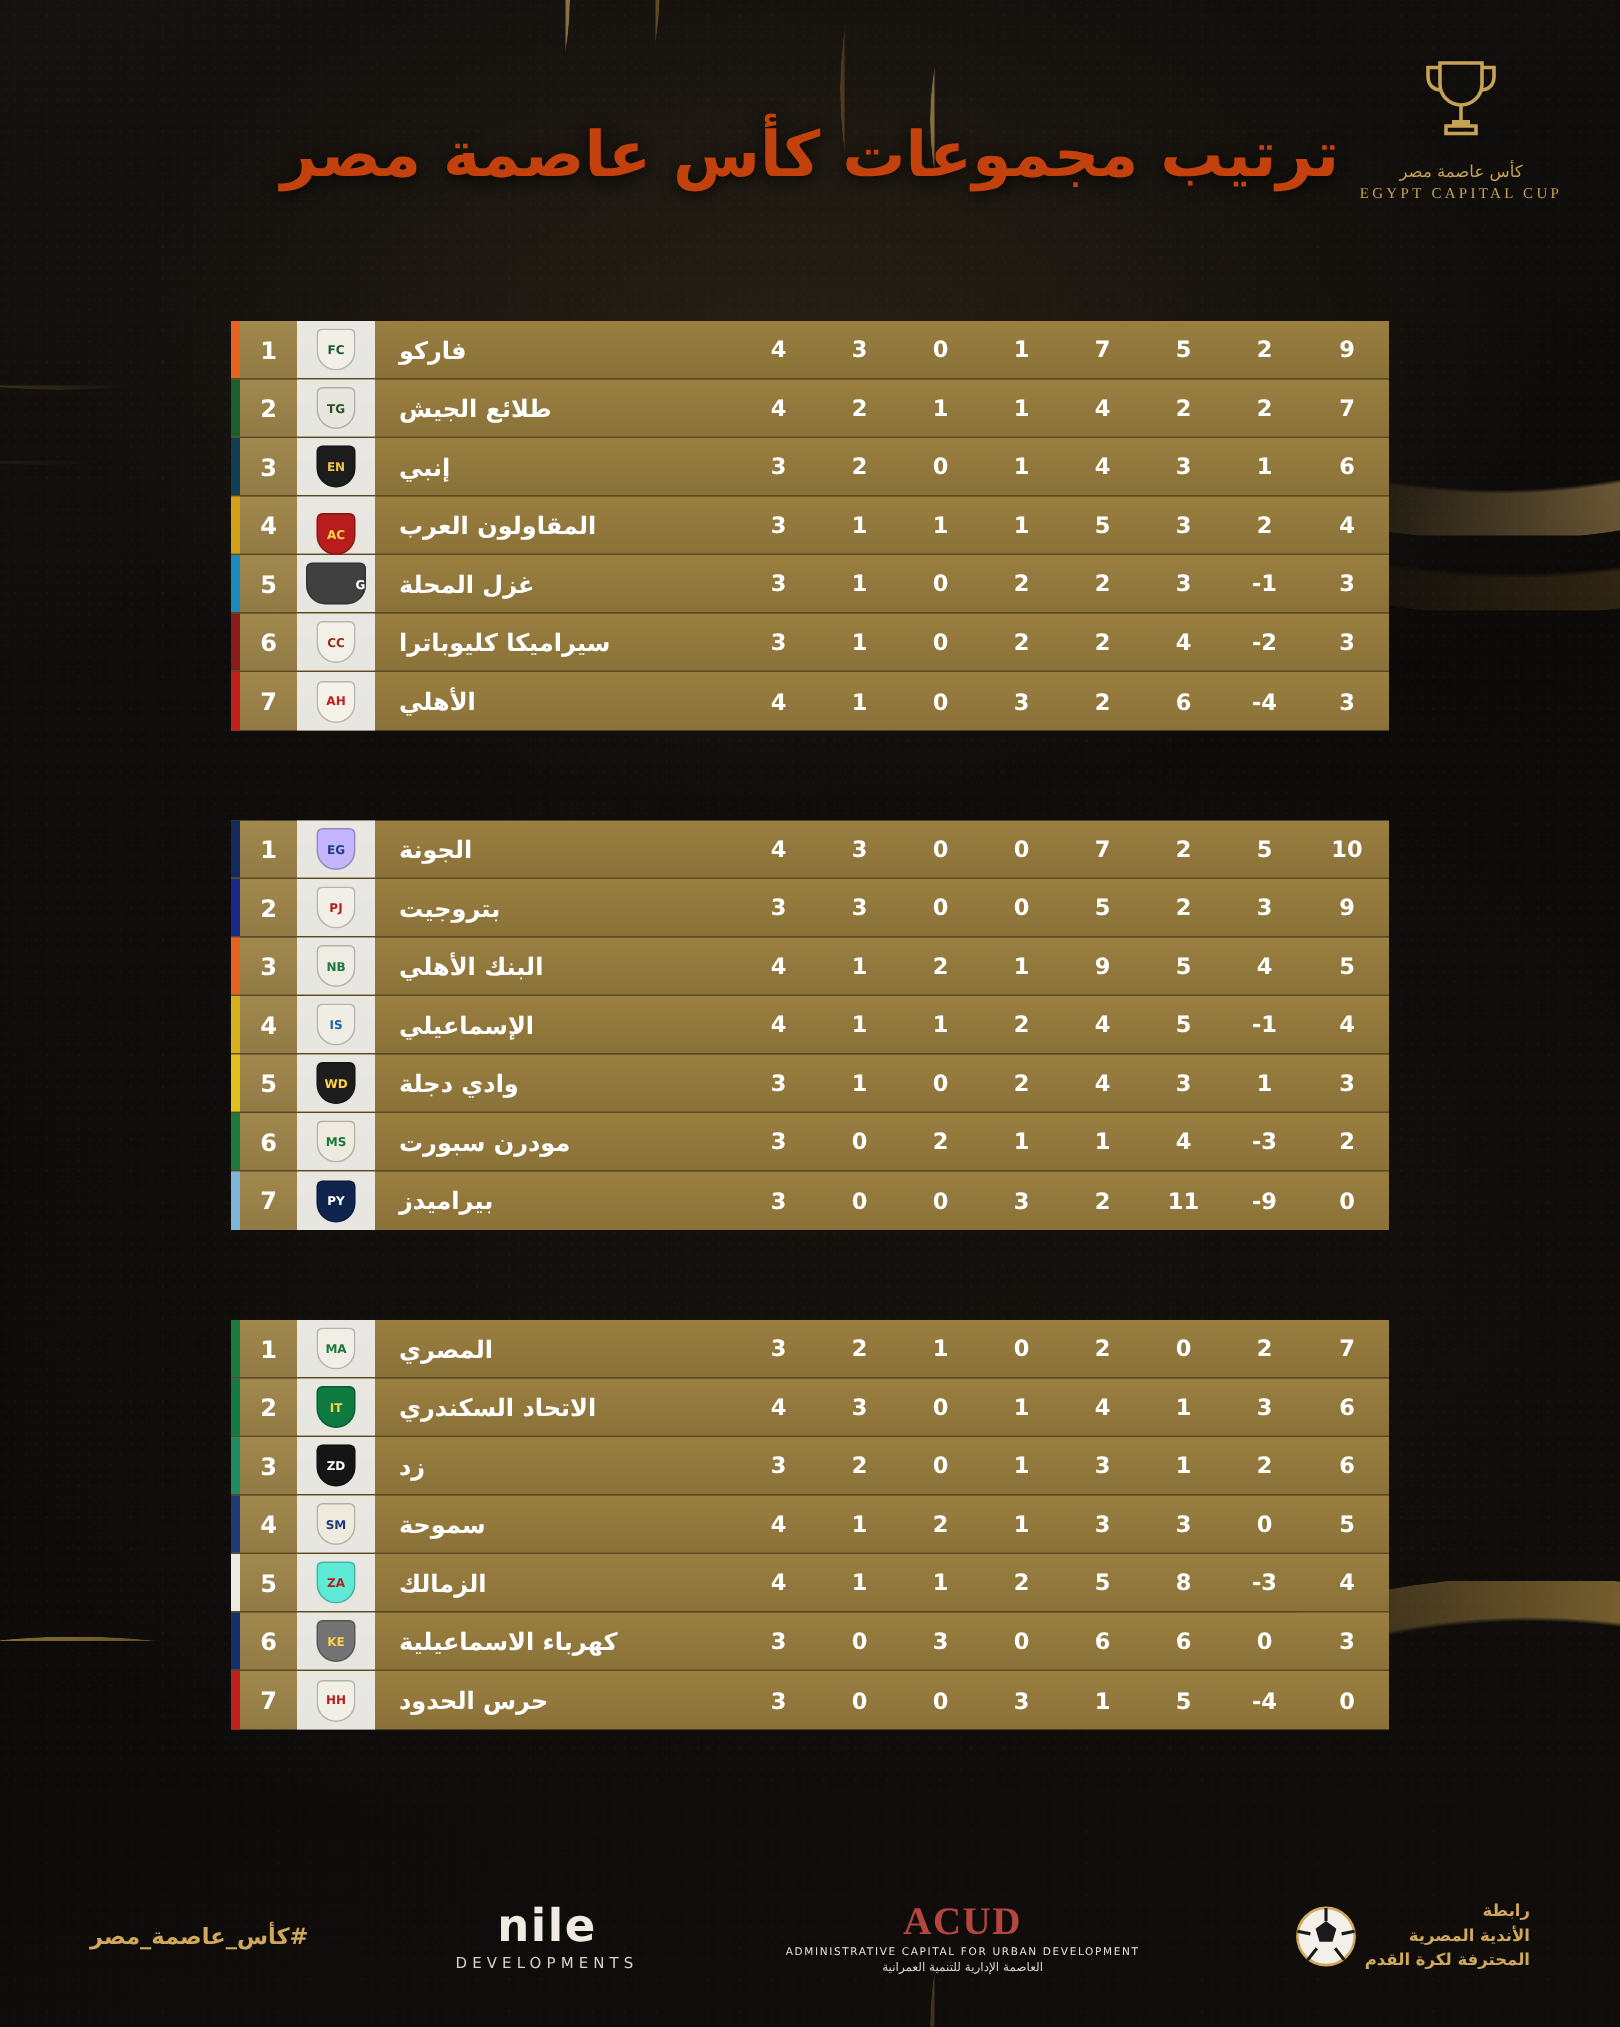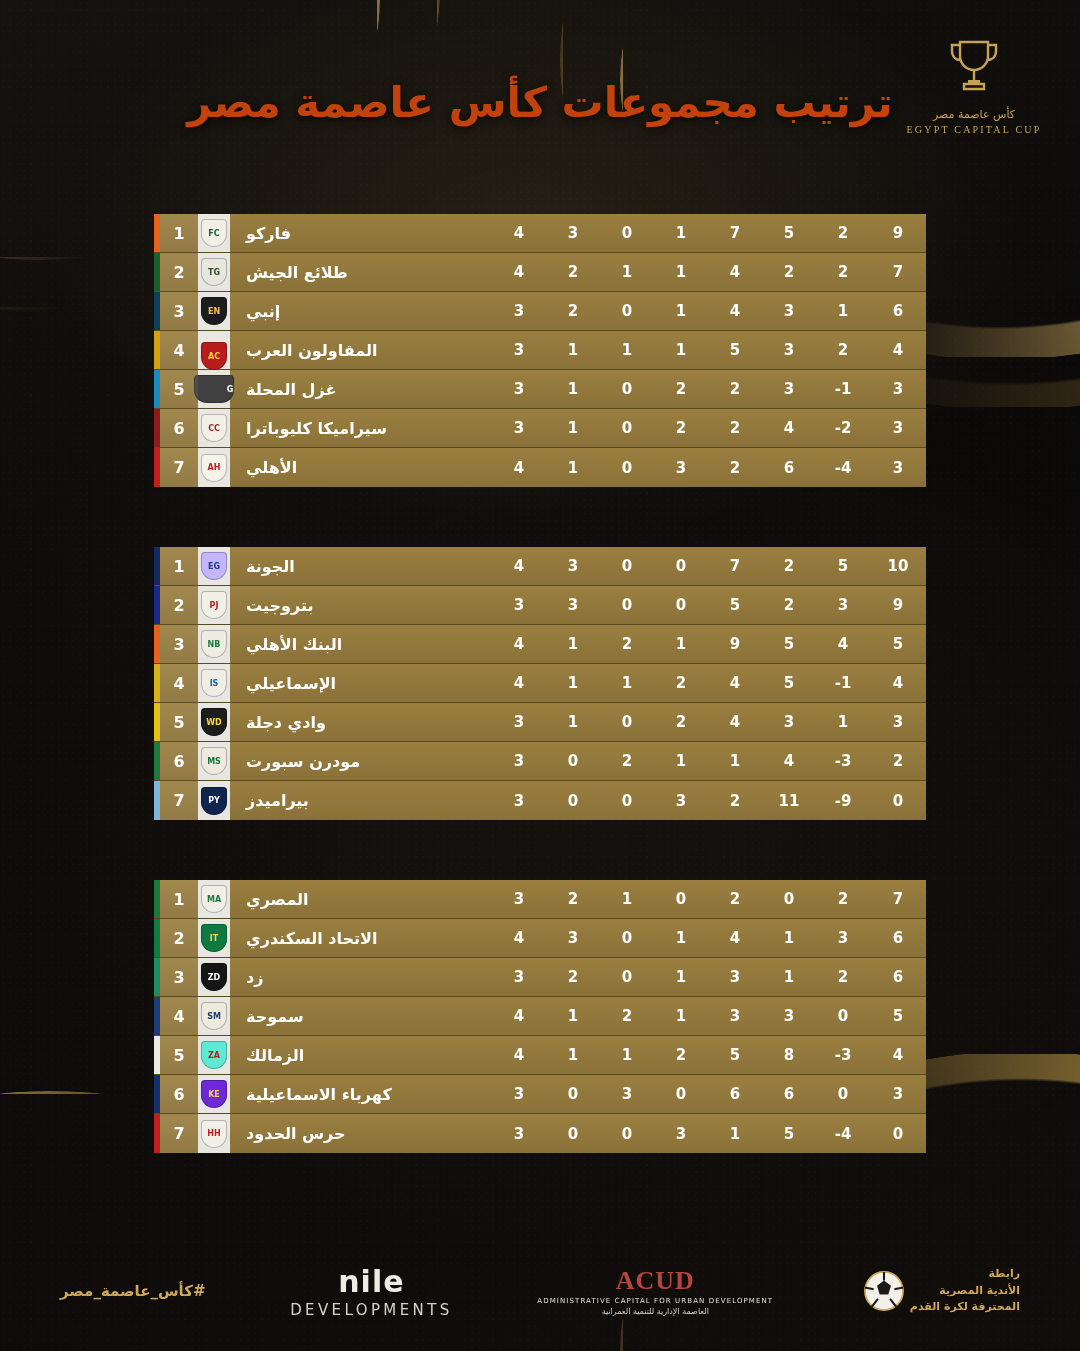--- a/index.html
+++ b/index.html
@@ -126,21 +126,21 @@
   .row:last-child { border-bottom: 0; }
   .row .accent {
     width: 6px; align-self: stretch;
   }
   .row .rank {
     width: 38px; text-align: center; font-size: 16px; font-weight: bold; color: #fff;
     background: rgba(255,255,255,.07); align-self: stretch;
     display: flex; align-items: center; justify-content: center;
   }
   .row .crest {
-    width: 32px; align-self: stretch;
+    width: 52px; align-self: stretch;
     display: flex; align-items: center; justify-content: center;
     background: rgba(240,240,240,.92);
   }
   .row .crest .badge {
     width: 26px; height: 28px; border-radius: 4px 4px 13px 13px;
     display: flex; align-items: center; justify-content: center;
     font-size: 8px; color: #fff; font-weight: bold; overflow: hidden;
     box-shadow: inset 0 0 0 1px rgba(0,0,0,.25);
   }
   .row .team {
@@ -154,21 +154,21 @@
 
   
   .footer {
     position: absolute; bottom: 0; left: 0; right: 0; height: 120px;
     display: flex; align-items: center; justify-content: space-between;
     padding: 0 60px;
   }
   .hashtag { font-size: 15px; color: #cfa85b; font-weight: bold; }
   .logo-nile { text-align: center; color: #efeae2; }
   .logo-nile .nile-main { font-size: 30px; letter-spacing: 1px; font-weight: bold; }
-  .logo-nile .nile-sub { font-size: 15px; letter-spacing: 3.4px; color: #d8d2c8; margin-top: 2px; }
+  .logo-nile .nile-sub { font-size: 10px; letter-spacing: 3.4px; color: #d8d2c8; margin-top: 2px; }
   .logo-acud { text-align: center; }
   .logo-acud .acud-main {
     font-size: 26px; font-weight: bold; color: #b5453f; letter-spacing: 1px;
     font-family: "Liberation Serif", serif;
   }
   .logo-acud .acud-sub1 { font-size: 7px; letter-spacing: 1.1px; color: #e7e2d8; margin-top: 1px; }
   .logo-acud .acud-sub2 { font-size: 8px; color: #d9d3c7; margin-top: 2px; }
   .logo-efa { display: flex; align-items: center; }
   .logo-efa .efa-txt { text-align: right; color: #cfa85b; font-size: 11px; line-height: 1.5; font-weight: bold; }
 
@@ -561,21 +561,21 @@
             <div class="cell pts">3</div>
             <div class="cell">0</div>
             <div class="cell">6</div>
             <div class="cell">6</div>
             <div class="cell">0</div>
             <div class="cell">3</div>
             <div class="cell">0</div>
             <div class="cell">3</div>
             <div class="team">كهرباء الاسماعيلية</div>
             <div class="crest">
-              <div class="badge" style="background: #6d28d9; color: rgb(255, 210, 74);">KE</div>
+              <div class="badge" style="background: #737373; color: rgb(255, 210, 74);">KE</div>
             </div>
             <div class="rank">6</div>
             <div class="accent" style="background: rgb(20, 48, 107);"></div>
           </div>
           <div class="row">
             <div class="cell pts">0</div>
             <div class="cell">4-</div>
             <div class="cell">5</div>
             <div class="cell">1</div>
             <div class="cell">3</div>

